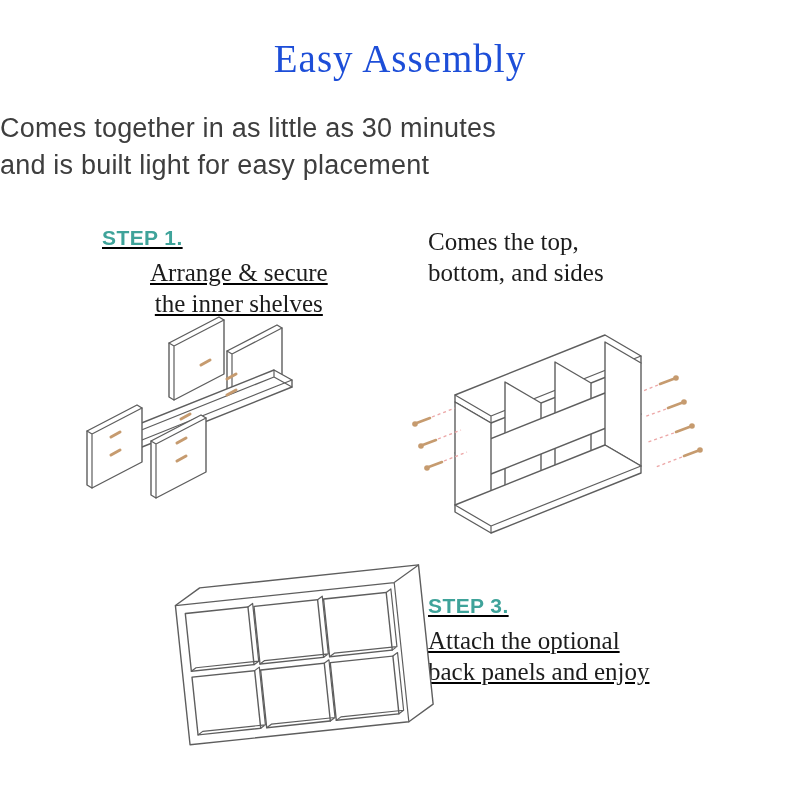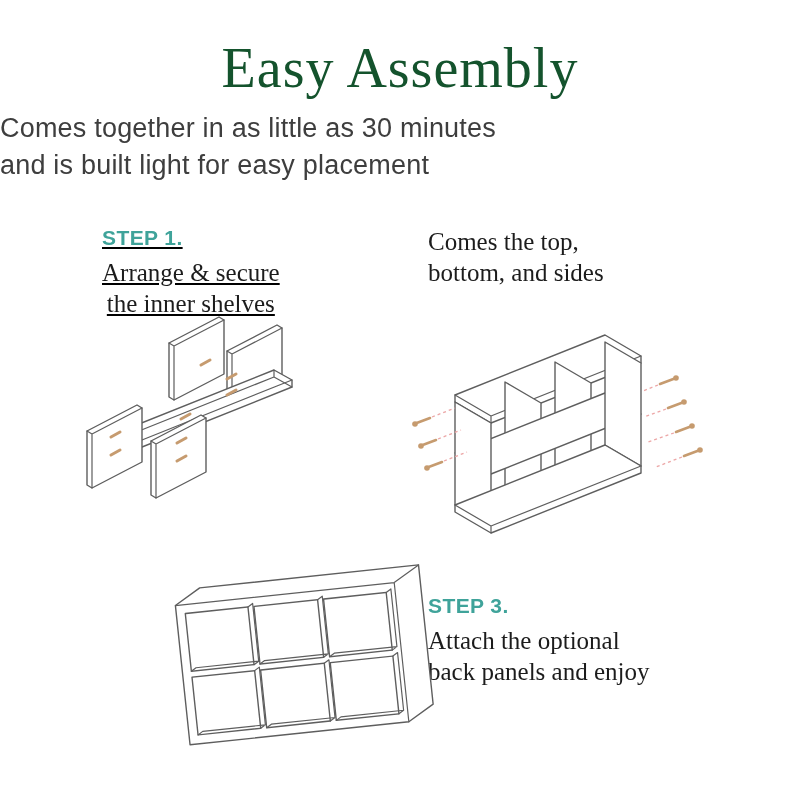--- a/index.html
+++ b/index.html
@@ -3,39 +3,39 @@
 <meta charset="utf-8">
 <style>
   html,body{margin:0;padding:0;background:#fff;}
   .canvas{
     position:relative;width:800px;height:800px;background:#ffffff;
     font-family:"Liberation Sans",sans-serif;overflow:hidden;
   }
   .title{
     position:absolute;top:36px;left:0;width:100%;text-align:center;
     font-family:"Liberation Serif",serif;font-weight:500;
-    font-size:56px;color:#14532d;letter-spacing:1px;
+    font-size:39px;color:#1d4ed8;letter-spacing:1px;
   }
   .subtitle{
     position:absolute;top:110px;left:0;width:100%;
     font-size:27px;color:#3E3E3E;line-height:37px;letter-spacing:.2px;
   }
   .step{position:absolute;}
   .step-label{
     font-size:21px;font-weight:700;color:#3FA39A;
     letter-spacing:.4px;margin-bottom:7px;
   }
   .step-text{
     font-family:"Liberation Serif",serif;font-size:25px;color:#1C1C1C;
     line-height:31px;
   }
   .step1{left:102px;top:226px;text-decoration:underline;}
-  .step1 .step-text{text-align:center;}
+  .step1 .step-text{text-align:center;margin-left:48px;}
   .step2{left:428px;top:226px;}
-  .step3{left:428px;top:594px;}
+  .step3{left:428px;top:594px;text-decoration:underline;}
   .diagram{position:absolute;}
   .diagram-1{left:86px;top:316px;}
   .diagram-2{left:410px;top:320px;}
   .diagram-3{left:160px;top:538px;transform:rotate(-6deg);}
   svg .art{fill:#ffffff;stroke:#5E5E5E;stroke-width:1.4;stroke-linejoin:round;stroke-linecap:round;}
   svg .edge{fill:none;stroke:#5E5E5E;stroke-width:1.2;stroke-linejoin:round;stroke-linecap:round;}
   svg .peg{fill:none;stroke:#C69B6F;stroke-width:3;stroke-linecap:round;}
   svg .screw{fill:none;stroke:#C69B6F;stroke-width:2.6;stroke-linecap:round;}
   svg .screw-head{fill:#C69B6F;stroke:none;}
   svg .guide{fill:none;stroke:#ECA6A6;stroke-width:1.3;stroke-dasharray:3 3;}

